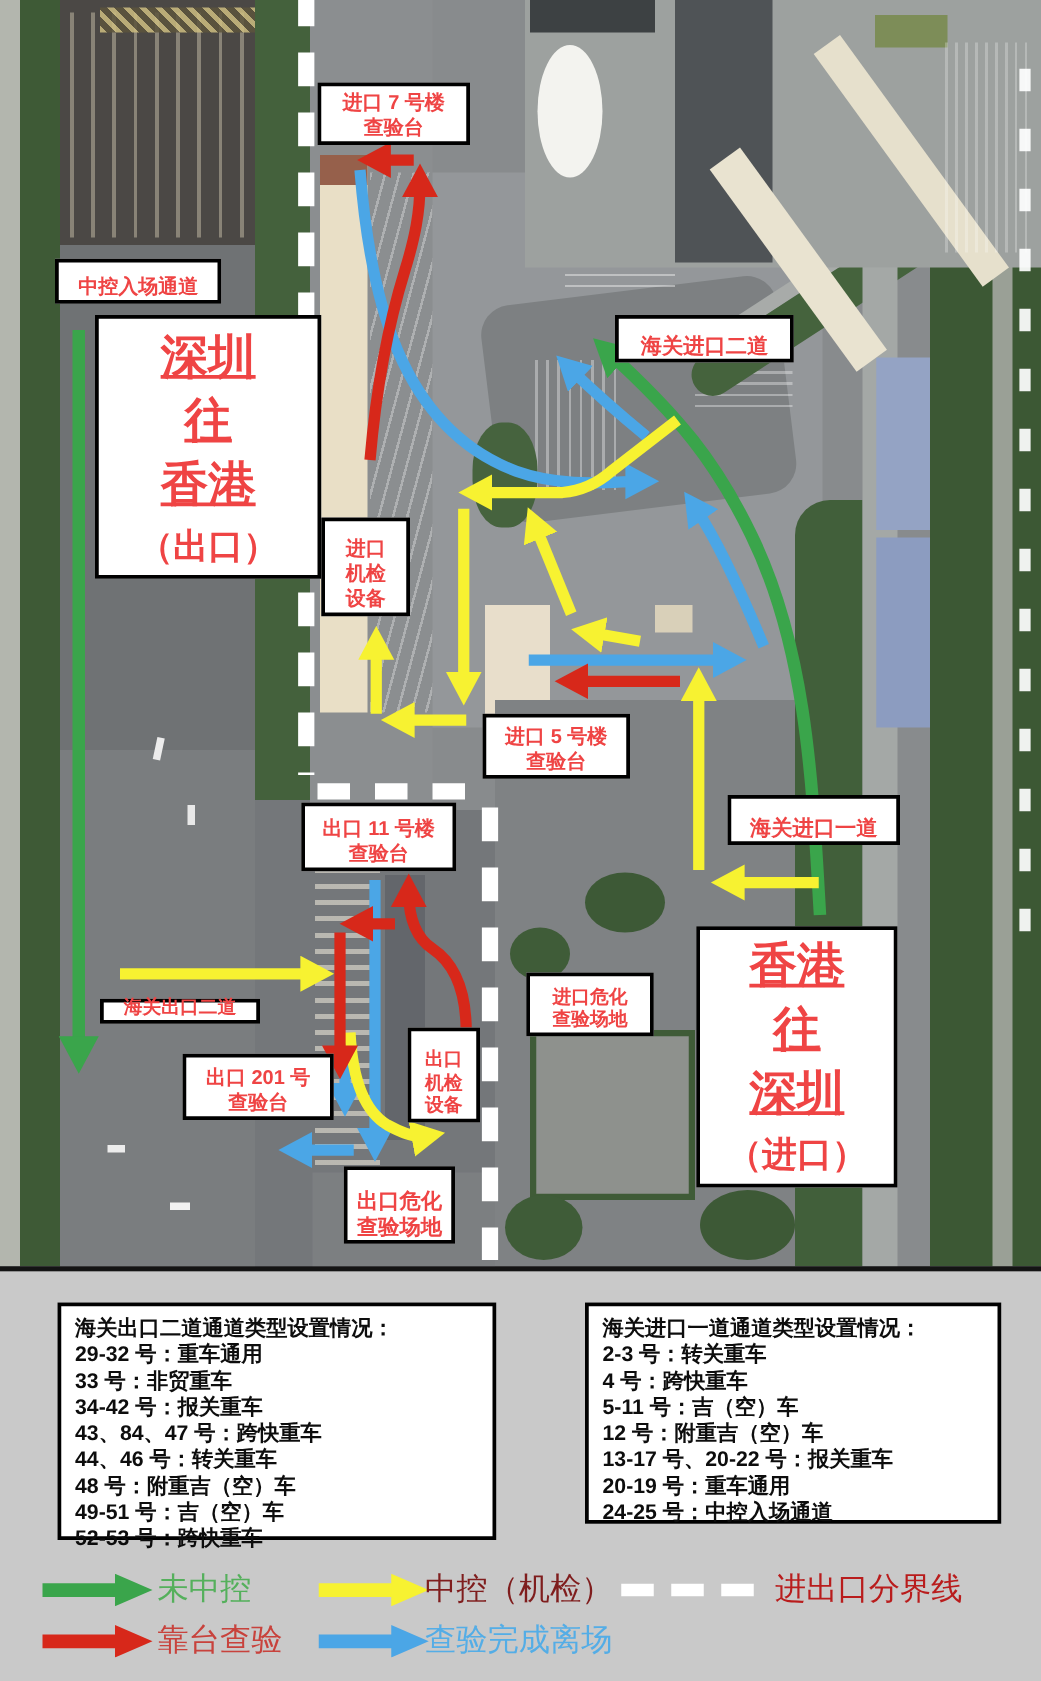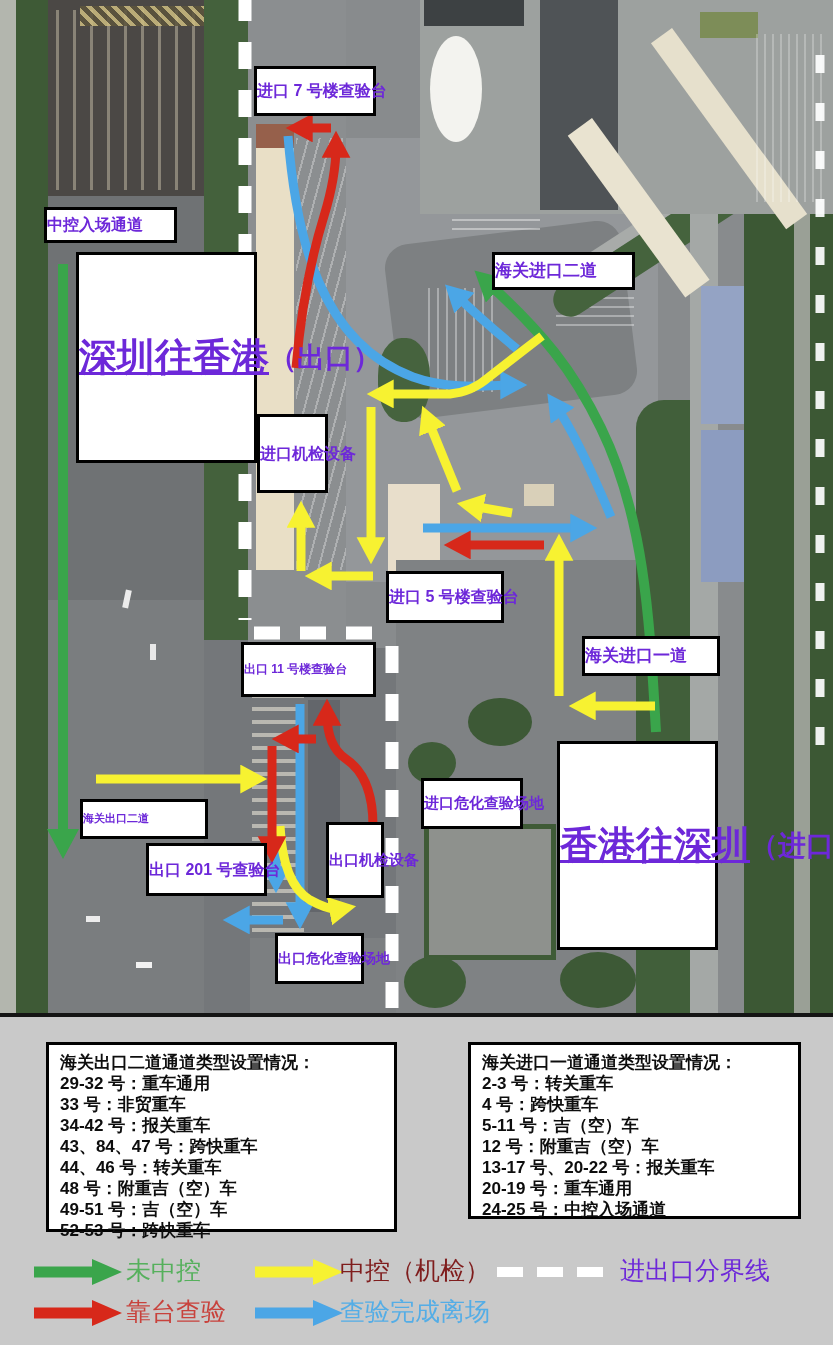--- a/index.html
+++ b/index.html
@@ -17,39 +17,39 @@
     background:#888b8d;overflow:hidden;border-bottom:4px solid #141414;
   }
   .f{position:absolute;}
 
   
   svg.flows{position:absolute;left:0;top:0;z-index:20;}
 
   
   .lbl{
     position:absolute;background:#ffffff;border:3px solid #000;
-    display:flex;flex-direction:row;align-items:center;justify-content:flex-start;
-    text-align:center;font-weight:bold;color:#6d28d9;line-height:1.25;z-index:30;
+    display:flex;flex-direction:column;align-items:center;justify-content:flex-end;
+    text-align:center;font-weight:bold;color:#ef4444;line-height:1.25;z-index:30;
     box-sizing:border-box;
   }
   .lbl span{display:block;white-space:nowrap;}
   .zone .zb{font-size:38px;line-height:51px;text-decoration:underline;}
   .zone .zs{font-size:28px;line-height:46px;}
 
   
   .ibox{
     position:absolute;background:#ffffff;border:3px solid #000;
     box-sizing:border-box;padding:7px 11px;
     font-weight:bold;font-size:17px;line-height:21px;color:#0d0d0d;z-index:10;
   }
   .irow{white-space:nowrap;}
   .leg-label{position:absolute;font-weight:normal;font-size:25px;white-space:nowrap;z-index:10;}
   .c-green{color:#55b05c;}
   .c-yellow{color:#7f1d1d;}
-  .c-white{color:#6d28d9;}
+  .c-white{color:#b91c1c;}
   .c-red{color:#c8423c;}
   .c-blue{color:#54ade6;}
   .leg-svg{position:absolute;z-index:10;}
 </style>
 </head>
 <body>
 
 <div class="stage">
 
   <div class="map">
@@ -189,47 +189,47 @@
       <span>机检</span>
       <span>设备</span>
     </div>
     <div class="lbl" style="left:386px;top:571px;width:118px;height:52px;font-size:16px">
       <span>进口 5 号楼</span>
       <span>查验台</span>
     </div>
     <div class="lbl" style="left:582px;top:636px;width:138px;height:40px;font-size:17px">
       <span>海关进口一道</span>
     </div>
-    <div class="lbl" style="left:241px;top:642px;width:135px;height:55px;font-size:12px">
+    <div class="lbl" style="left:241px;top:642px;width:124px;height:55px;font-size:16px">
       <span>出口 11 号楼</span>
       <span>查验台</span>
     </div>
     <div class="lbl" style="left:421px;top:778px;width:102px;height:51px;font-size:15px">
       <span>进口危化</span>
       <span>查验场地</span>
     </div>
     <div class="lbl zone" style="left:557px;top:741px;width:161px;height:209px">
       <span class="zb">香港</span>
       <span class="zb">往</span>
       <span class="zb">深圳</span>
       <span class="zs">（进口）</span>
     </div>
-    <div class="lbl" style="left:80px;top:799px;width:128px;height:40px;font-size:11px">
+    <div class="lbl" style="left:80px;top:799px;width:128px;height:20px;font-size:15px">
       <span>海关出口二道</span>
     </div>
     <div class="lbl" style="left:146px;top:843px;width:121px;height:53px;font-size:16px">
       <span>出口 201 号</span>
       <span>查验台</span>
     </div>
     <div class="lbl" style="left:326px;top:822px;width:58px;height:76px;font-size:15px">
       <span>出口</span>
       <span>机检</span>
       <span>设备</span>
     </div>
-    <div class="lbl" style="left:275px;top:933px;width:89px;height:51px;font-size:14px">
+    <div class="lbl" style="left:275px;top:933px;width:89px;height:62px;font-size:17px">
       <span>出口危化</span>
       <span>查验场地</span>
     </div>
   </div>
 
   <div class="ibox" style="left:46px;top:1042px;width:351px;height:190px">
     <div class="irow">海关出口二道通道类型设置情况：</div>
     <div class="irow">29-32 号：重车通用</div>
     <div class="irow">33 号：非贸重车</div>
     <div class="irow">34-42 号：报关重车</div>

